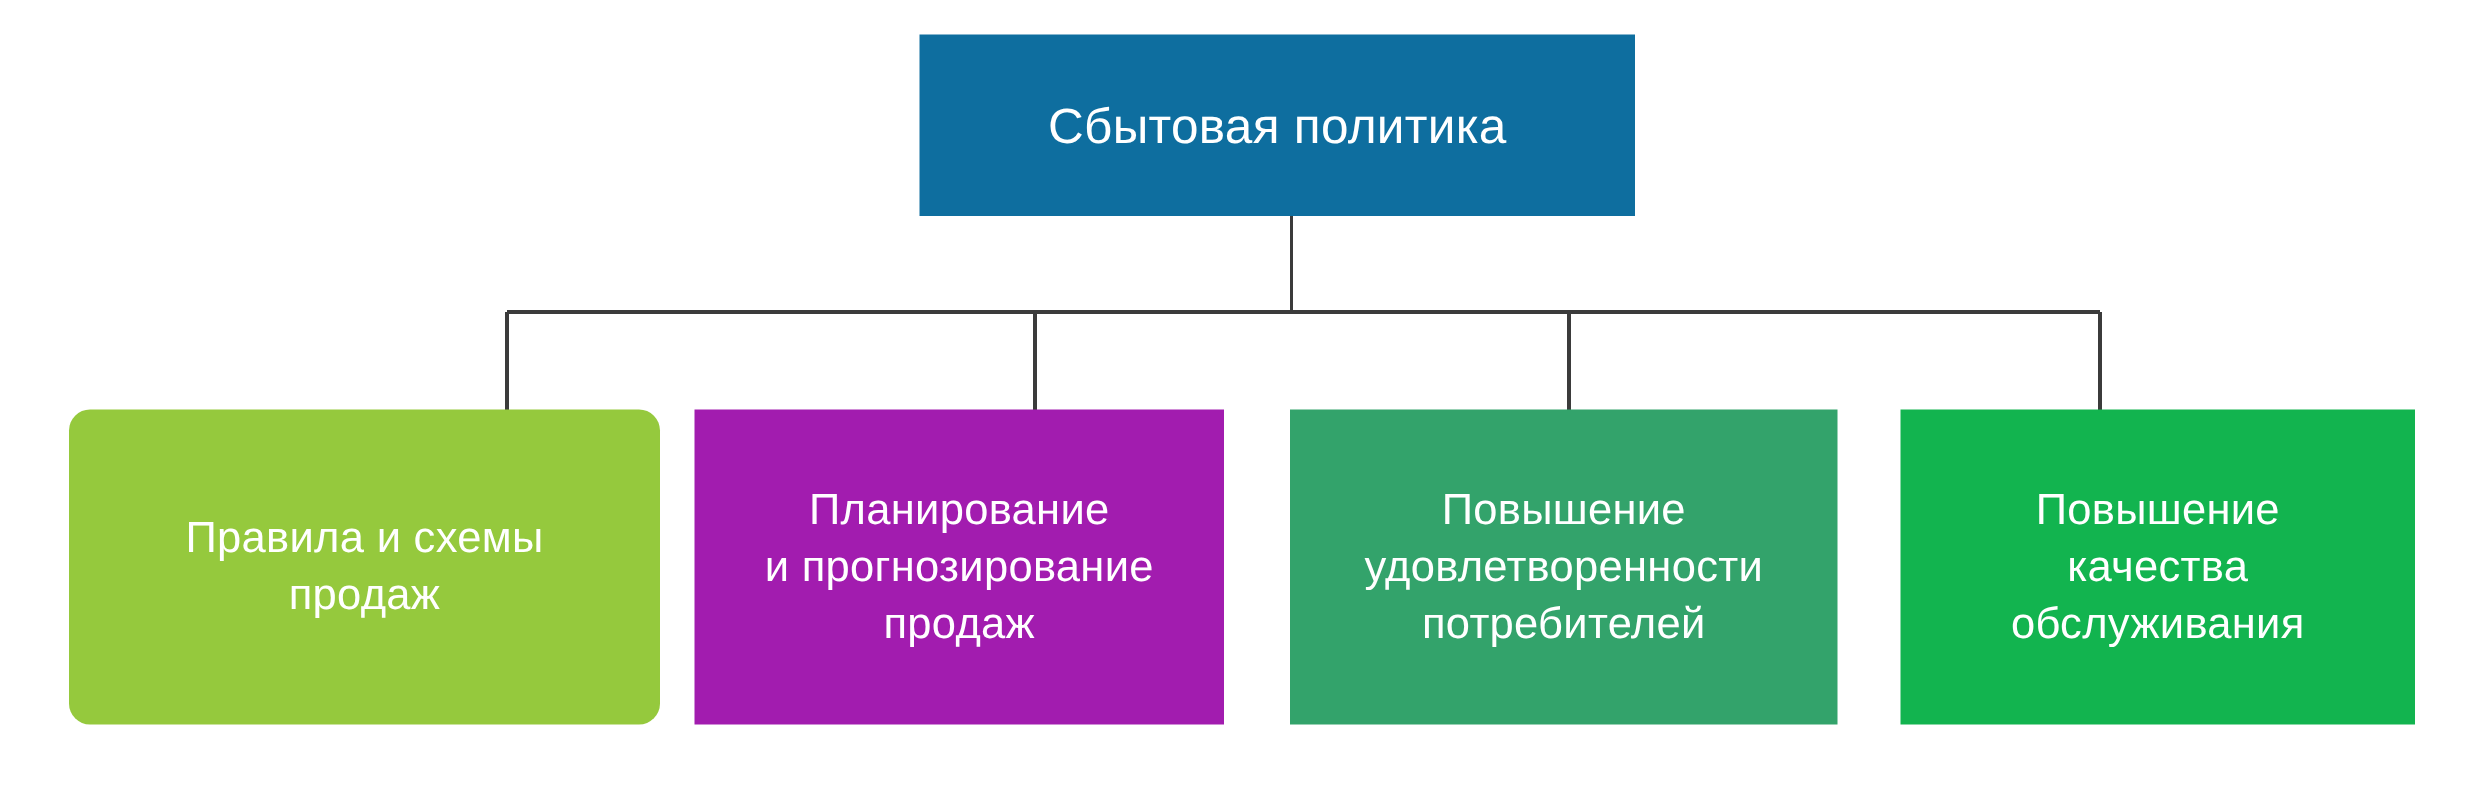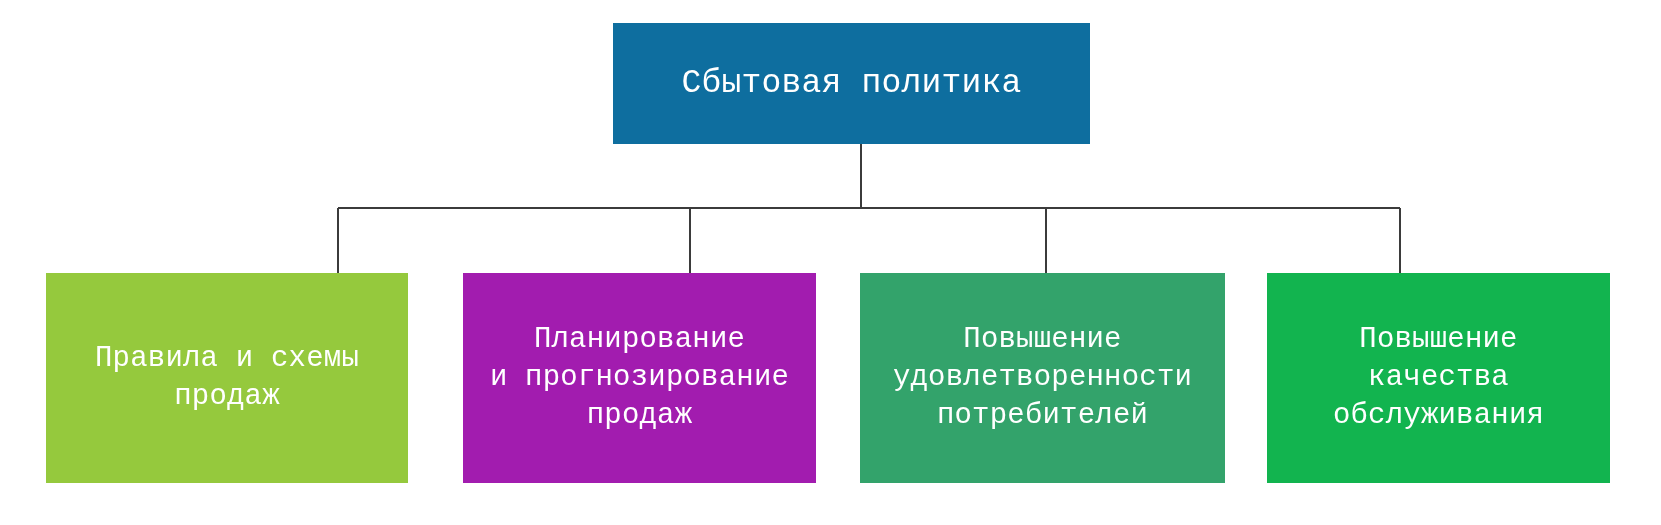--- a/index.html
+++ b/index.html
@@ -6,21 +6,21 @@
     margin: 0;
     padding: 0;
     background: #ffffff;
   }
   #canvas {
     position: relative;
     width: 1661px;
     height: 525px;
     background: #ffffff;
     overflow: hidden;
-    font-family: Liberation Mono, monospace;
+    font-family: Liberation Sans, sans-serif;
   }
 
   
   .node {
     position: absolute;
     box-sizing: border-box;
     display: flex;
     align-items: center;
     justify-content: center;
     text-align: center;
@@ -46,23 +46,24 @@
     font-size: 33px;
   }
 
   
   .child .node-label {
     font-size: 29px;
   }
   #child-node-0 {
     left: 46px;
     top: 273px;
-    width: 362px;
+    width: 394px;
     height: 210px;
     background: #95c93d;
+    border-radius: 14px;
   }
   #child-node-1 {
     left: 463px;
     top: 273px;
     width: 353px;
     height: 210px;
     background: #a21caf;
   }
   #child-node-2 {
     left: 860px;

